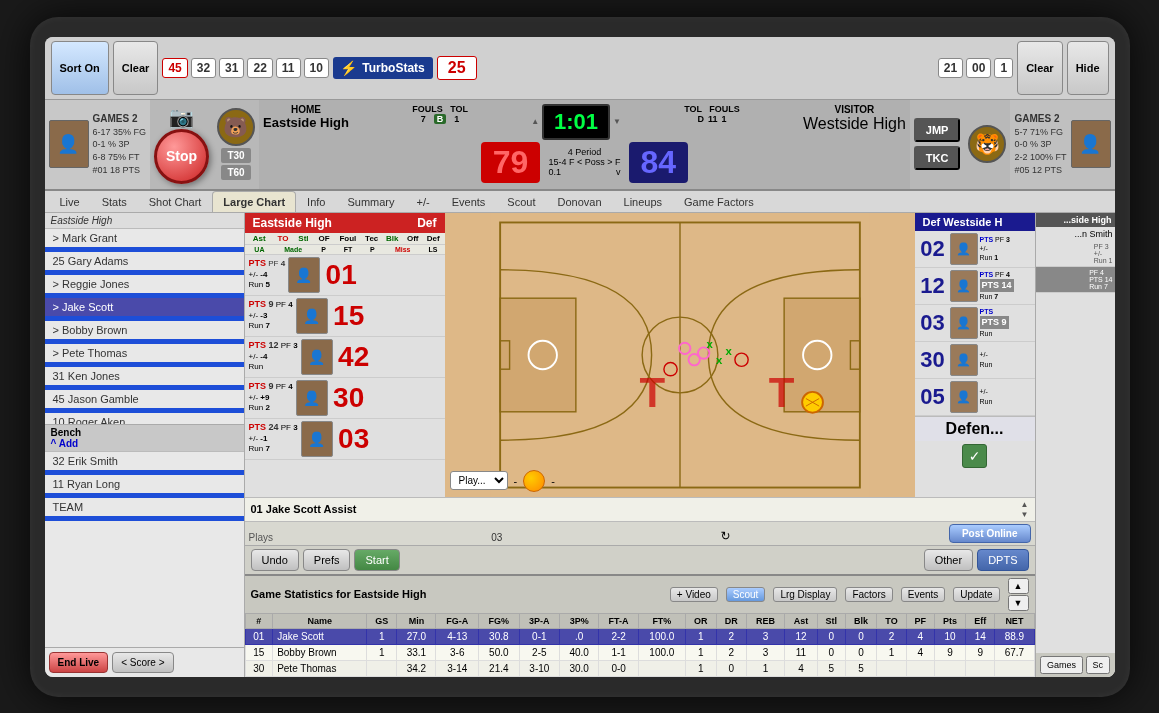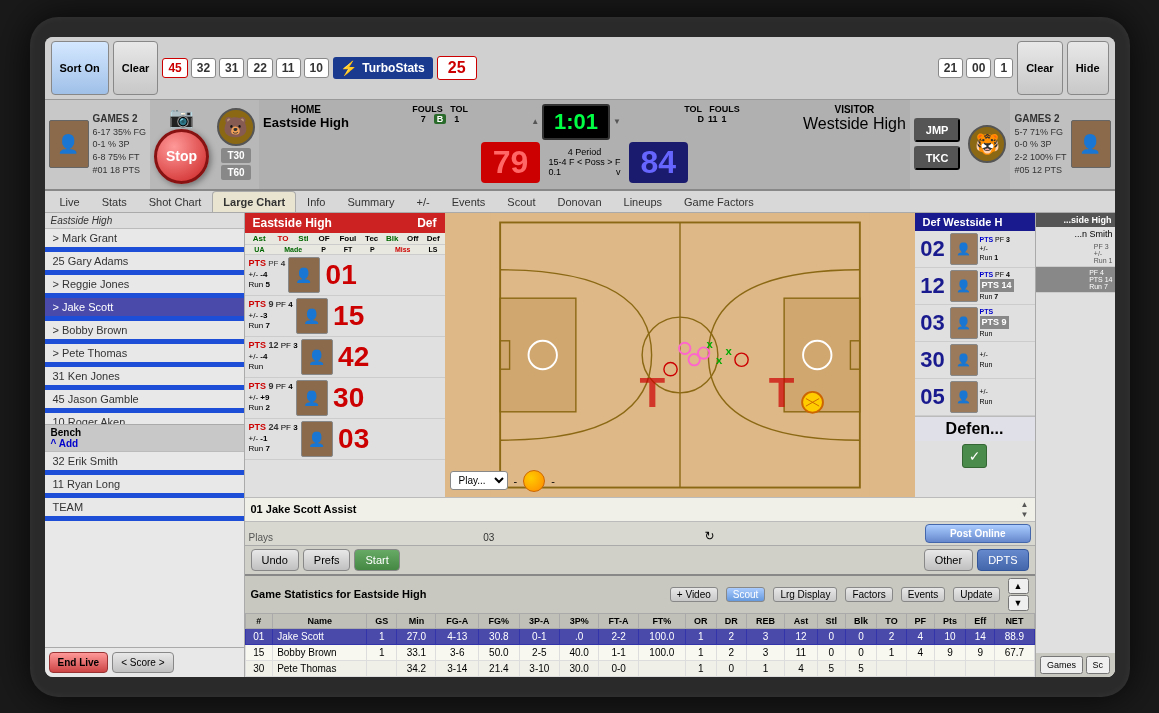--- a/index.html
+++ b/index.html
@@ -591,21 +591,21 @@
       padding: 2px 4px;
       background: #d8d8d0;
       border-top: 1px solid #bbb;
     }
     .plays-label { font-size: 10px; color: #555; }
     .num-badge { font-size: 10px; color: #333; }
     .post-online-btn {
       background: linear-gradient(to bottom, #aaccff, #6688cc);
       border: 1px solid #4466aa;
       border-radius: 4px;
-      padding: 3px 24px;
+      padding: 3px 12px;
       font-size: 10px;
       font-weight: bold;
       color: #fff;
       cursor: pointer;
     }
     .reload-icon { font-size: 12px; }
   </style>
 </head>
 <body>
 

